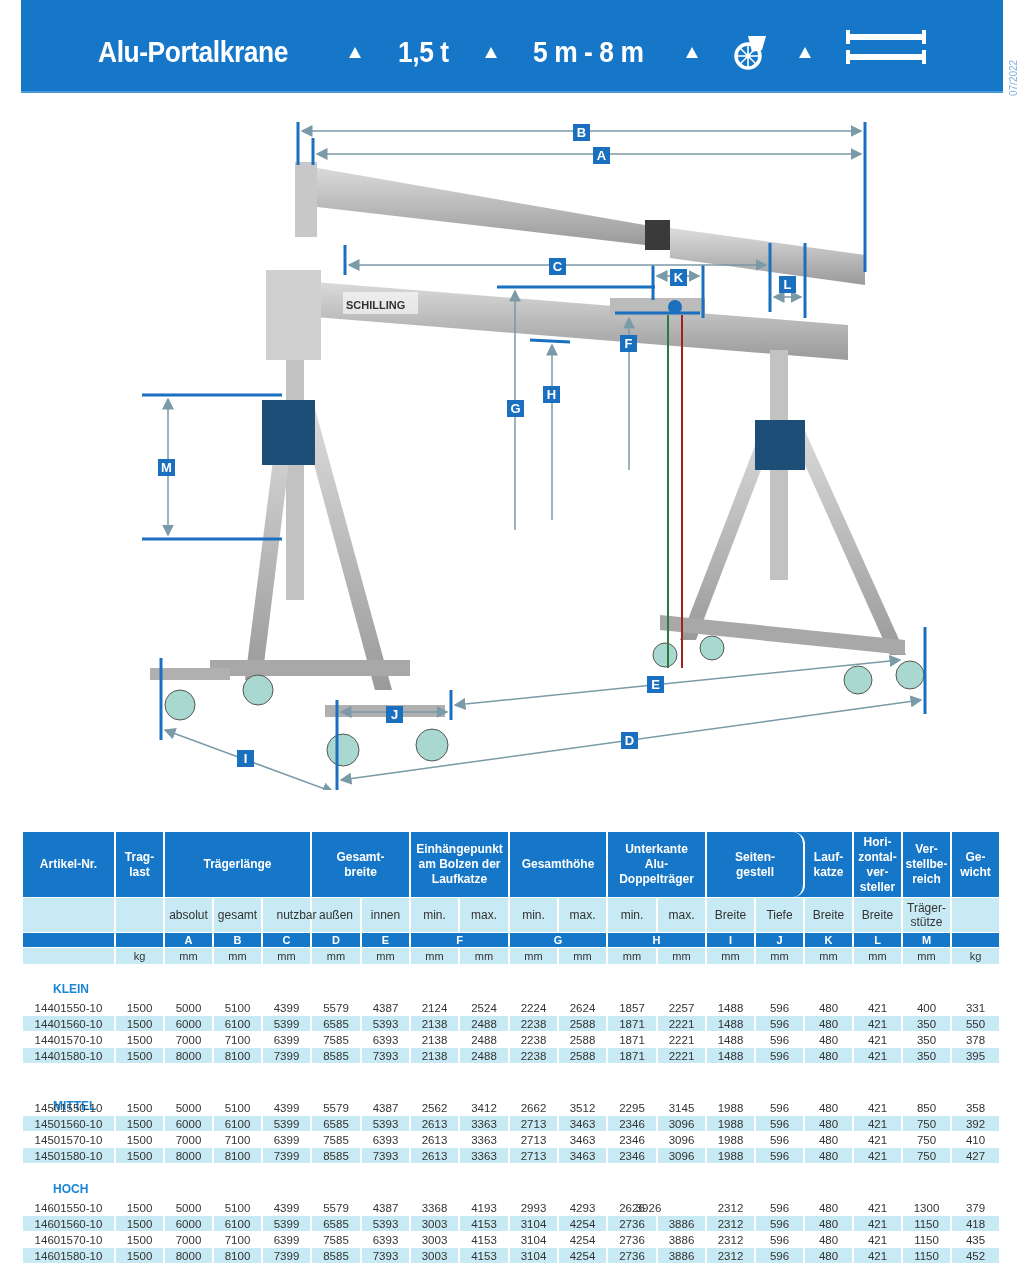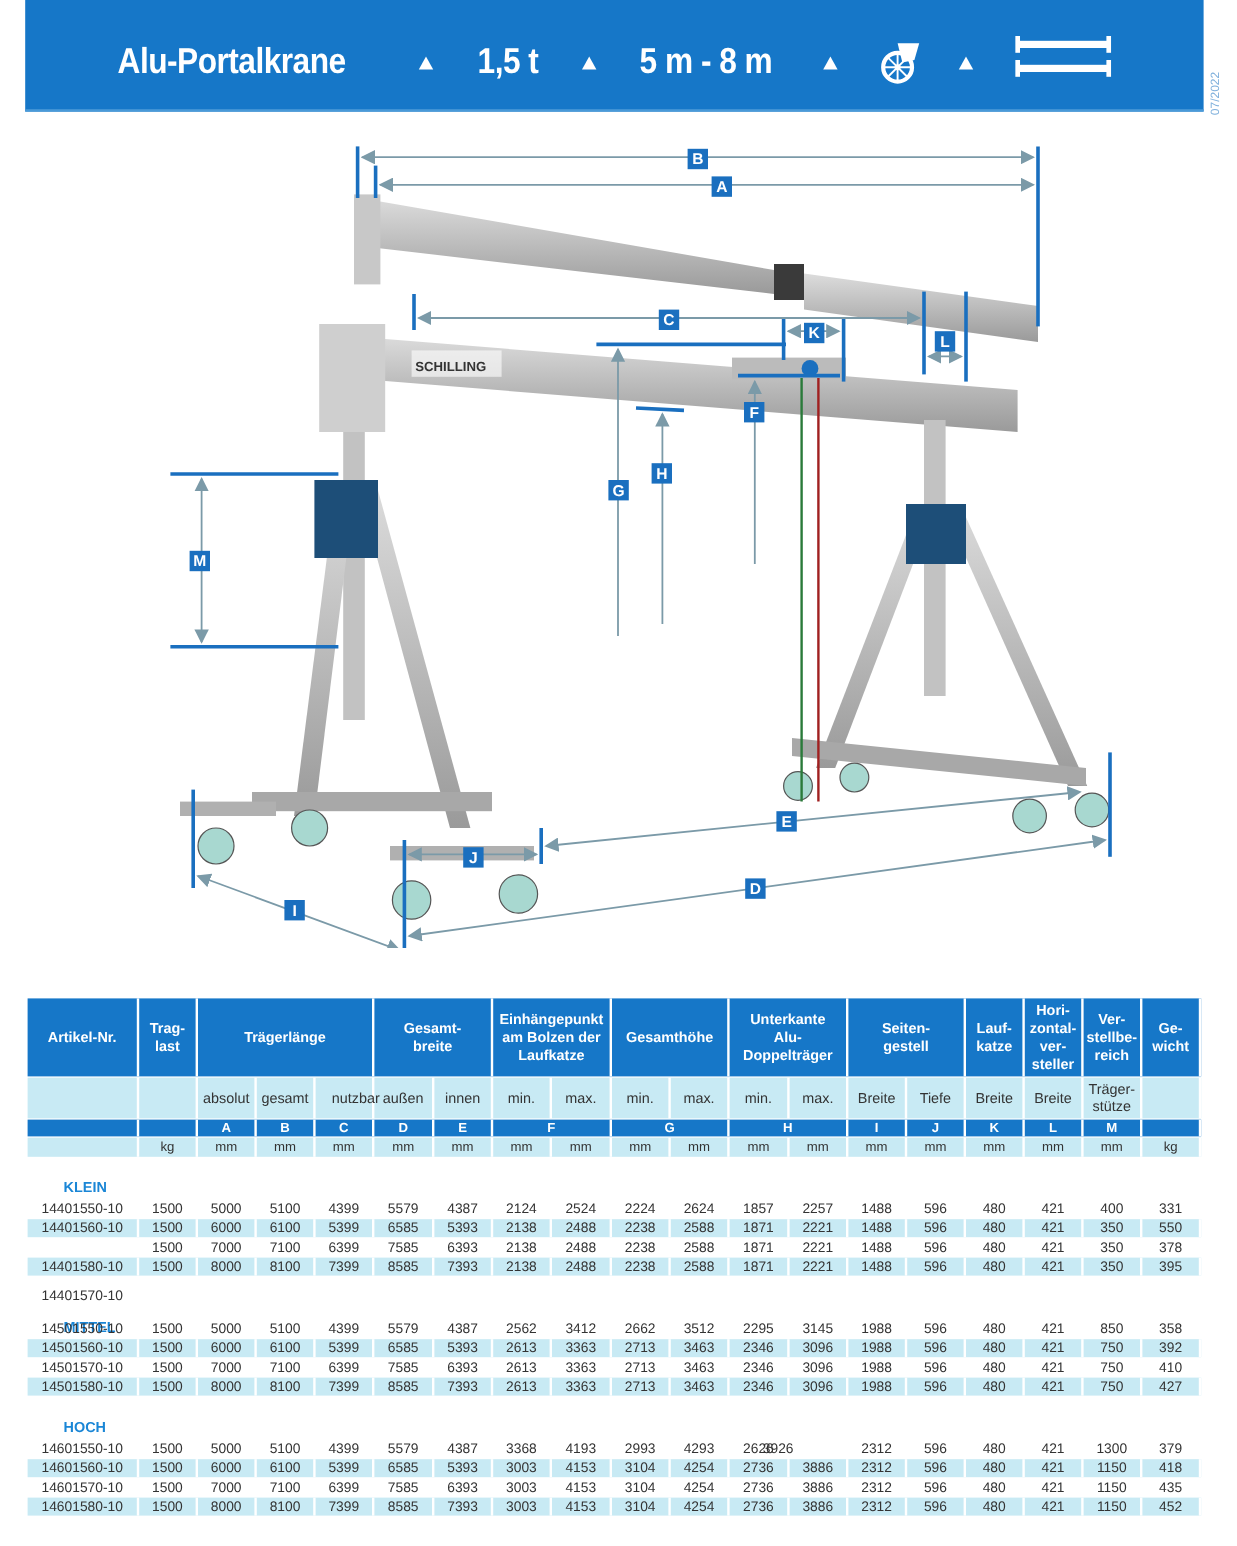--- a/index.html
+++ b/index.html
@@ -176,21 +176,21 @@
 last</div>
       <div class="cell" style="left: 142px; width: 147px; white-space: pre-line;">Trägerlänge</div>
       <div class="cell" style="left: 388px; width: 99px; white-space: pre-line;">Einhängepunkt
 am Bolzen der
 Laufkatze</div>
       <div class="cell" style="left: 289px; width: 99px; white-space: pre-line;">Gesamt-
 breite</div>
       <div class="cell" style="left: 487px; width: 98px; white-space: pre-line;">Gesamthöhe</div>
       <div class="cell" style="left: 585px; width: 99px; white-space: pre-line;">Unterkante
 Alu-Doppelträger</div>
-      <div class="cell" style="left: 684px; width: 98px; white-space: pre-line;">Seiten-
+      <div class="cell" style="left: 684px; width: 98px; white-space: pre-line; border-radius: 12px;">Seiten-
 gestell</div>
       <div class="cell" style="left: 782px; width: 49px; white-space: pre-line;">Lauf-
 katze</div>
       <div class="cell" style="left: 831px; width: 49px; white-space: pre-line;">Hori-
 zontal-
 ver-
 steller</div>
       <div class="cell" style="left: 880px; width: 49px; white-space: pre-line;">Ver-
 stellbe-
 reich</div>
@@ -295,21 +295,21 @@
       <div class="cell" style="left: 585px; width: 50px; white-space: pre-line;">1871</div>
       <div class="cell" style="left: 635px; width: 49px; white-space: pre-line;">2221</div>
       <div class="cell" style="left: 684px; width: 49px; white-space: pre-line;">1488</div>
       <div class="cell" style="left: 733px; width: 49px; white-space: pre-line;">596</div>
       <div class="cell" style="left: 782px; width: 49px; white-space: pre-line;">480</div>
       <div class="cell" style="left: 831px; width: 49px; white-space: pre-line;">421</div>
       <div class="cell" style="left: 880px; width: 49px; white-space: pre-line;">350</div>
       <div class="cell" style="left: 929px; width: 49px; white-space: pre-line;">550</div>
     </div>
     <div class="drow" style="top: 200px;">
-      <div class="cell" style="left: 0px; width: 93px; white-space: pre-line; margin-top: 40px;">14401570-10</div>
+      <div class="cell" style="left: 0px; width: 93px; white-space: pre-line;">14401570-10</div>
       <div class="cell" style="left: 93px; width: 49px; white-space: pre-line;">1500</div>
       <div class="cell" style="left: 142px; width: 49px; white-space: pre-line;">7000</div>
       <div class="cell" style="left: 191px; width: 49px; white-space: pre-line;">7100</div>
       <div class="cell" style="left: 240px; width: 49px; white-space: pre-line;">6399</div>
       <div class="cell" style="left: 289px; width: 50px; white-space: pre-line;">7585</div>
       <div class="cell" style="left: 339px; width: 49px; white-space: pre-line;">6393</div>
       <div class="cell" style="left: 388px; width: 49px; white-space: pre-line;">2138</div>
       <div class="cell" style="left: 437px; width: 50px; white-space: pre-line;">2488</div>
       <div class="cell" style="left: 487px; width: 49px; white-space: pre-line;">2238</div>
       <div class="cell" style="left: 536px; width: 49px; white-space: pre-line;">2588</div>

